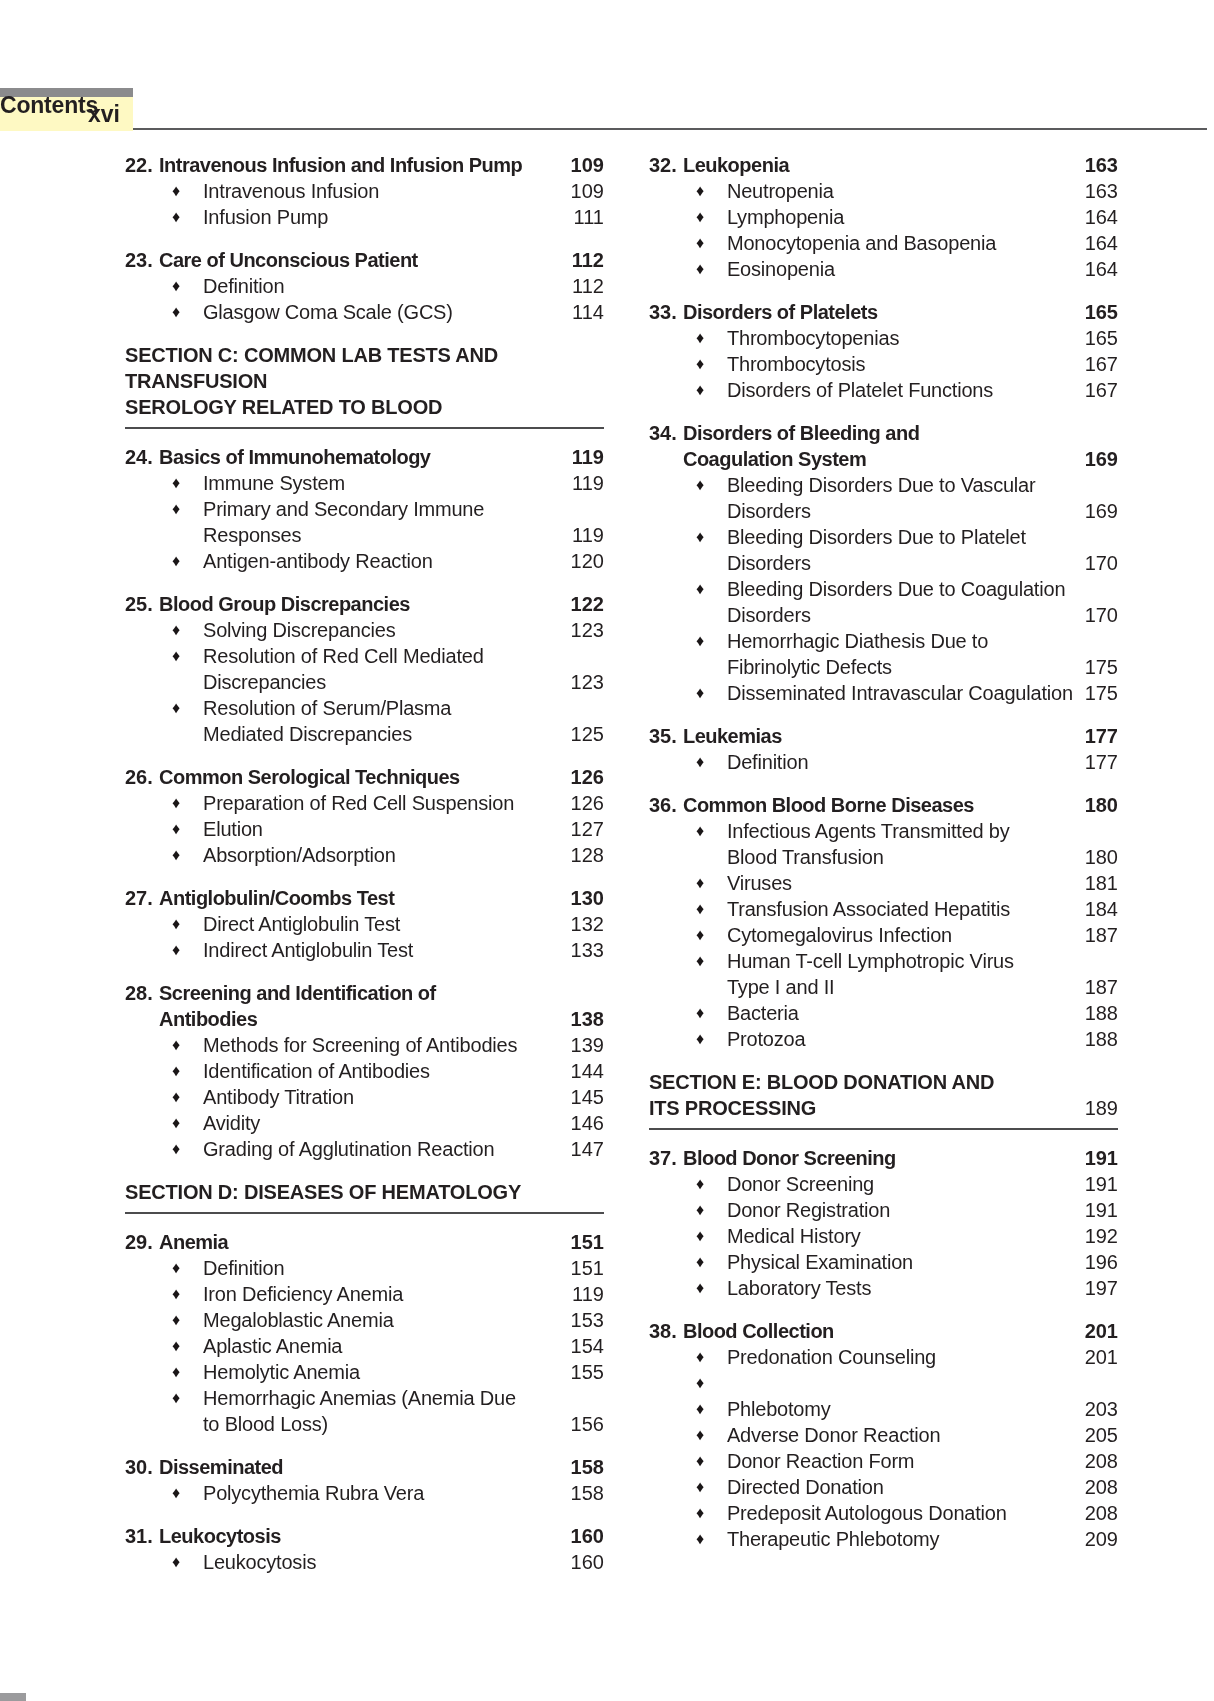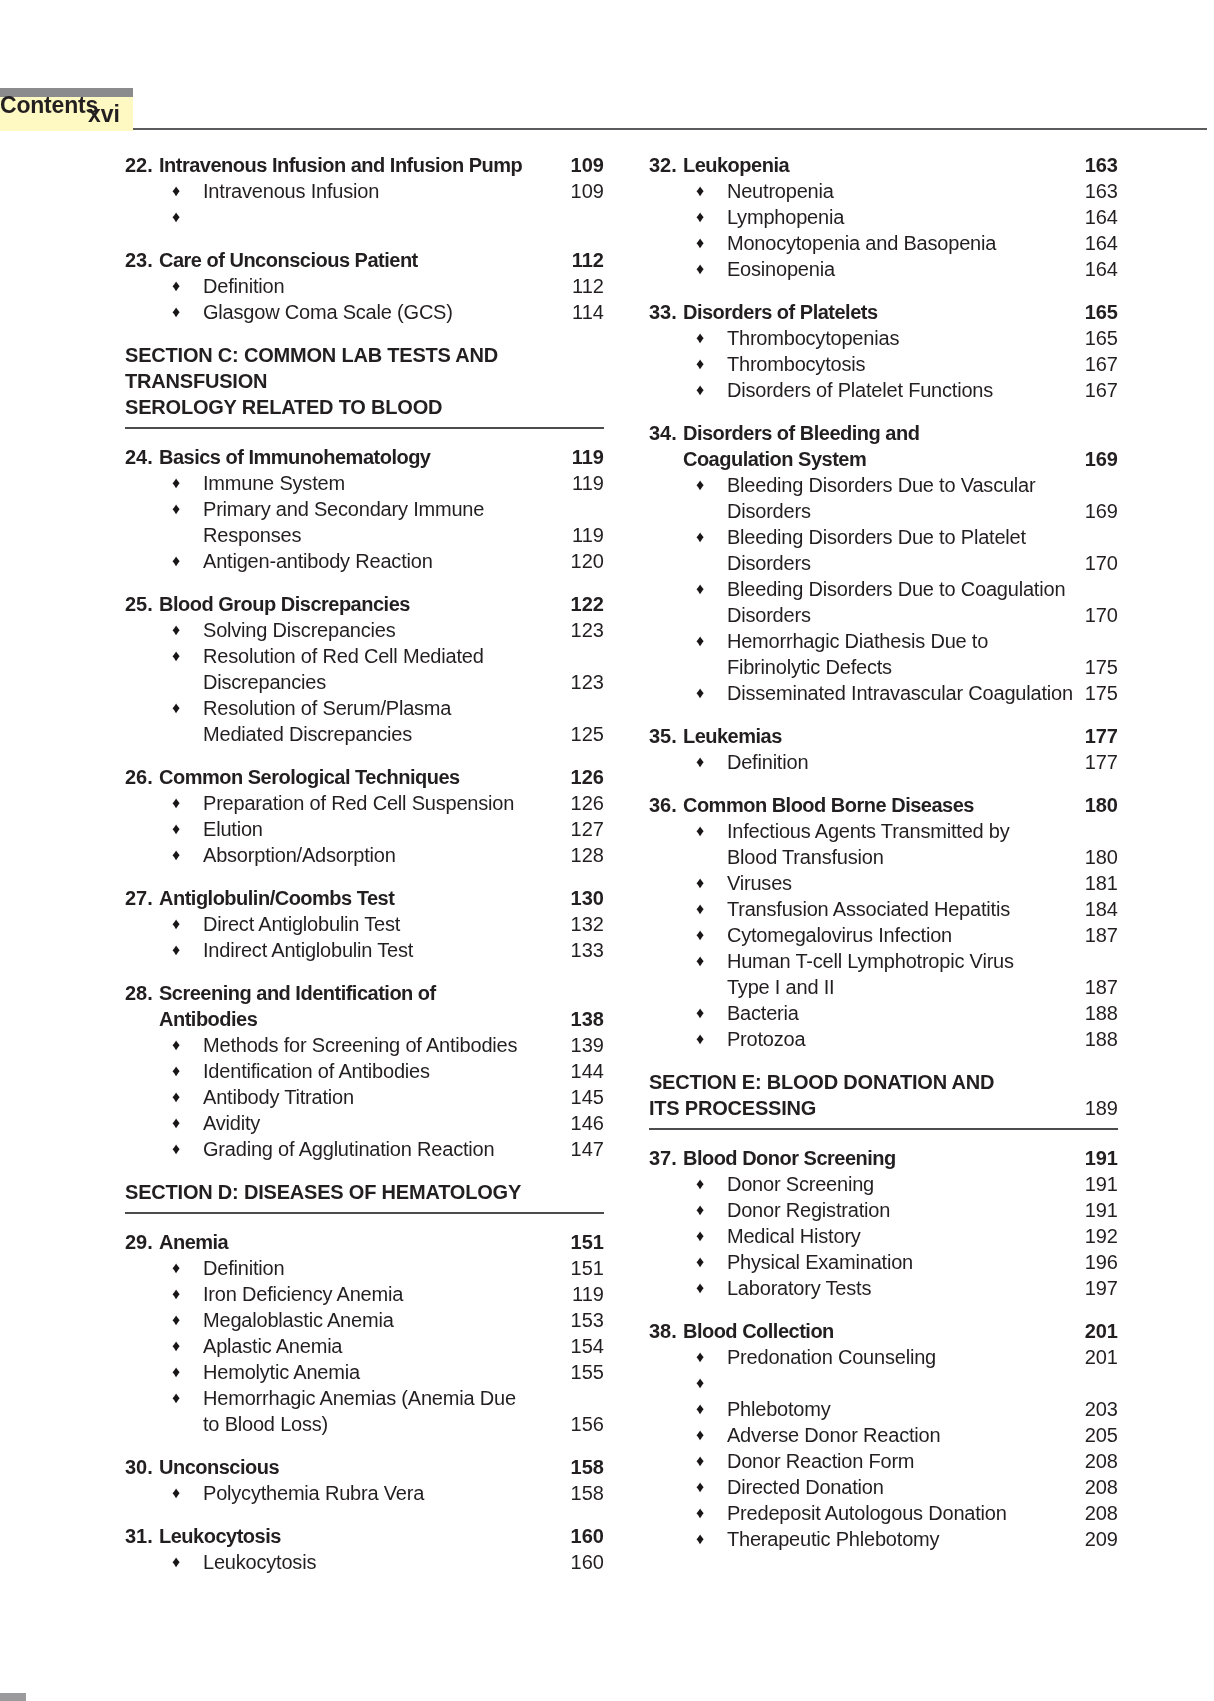--- a/index.html
+++ b/index.html
@@ -68,20 +68,26 @@
           <span class="bullet">♦</span>
           <div class="item-lines">
             <div class="line">
               <span class="txt">Intravenous Infusion</span>
               <span class="pg">109</span>
             </div>
           </div>
         </div>
         <div class="item">
           <span class="bullet">♦</span>
+          <div class="item-lines">
+            <div class="line">
+              <span class="txt">Infusion Pump</span>
+              <span class="pg">111</span>
+            </div>
+          </div>
         </div>
       </div>
       <div class="block chapter">
         <div class="ch-head">
           <span class="ch-num">23.</span>
           <div class="line">
             <span class="txt">Care of Unconscious Patient</span>
             <span class="pg b" style="font-weight: bold;">112</span>
           </div>
         </div>
@@ -386,21 +392,21 @@
               <span class="txt">to Blood Loss)</span>
               <span class="pg">156</span>
             </div>
           </div>
         </div>
       </div>
       <div class="block chapter">
         <div class="ch-head">
           <span class="ch-num">30.</span>
           <div class="line">
-            <span class="txt">Unconscious</span>
+            <span class="txt">Disseminated</span>
             <span class="pg b" style="font-weight: bold;">158</span>
           </div>
         </div>
         <div class="item">
           <span class="bullet">♦</span>
           <div class="item-lines">
             <div class="line">
               <span class="txt">Polycythemia Rubra Vera</span>
               <span class="pg">158</span>
             </div>

